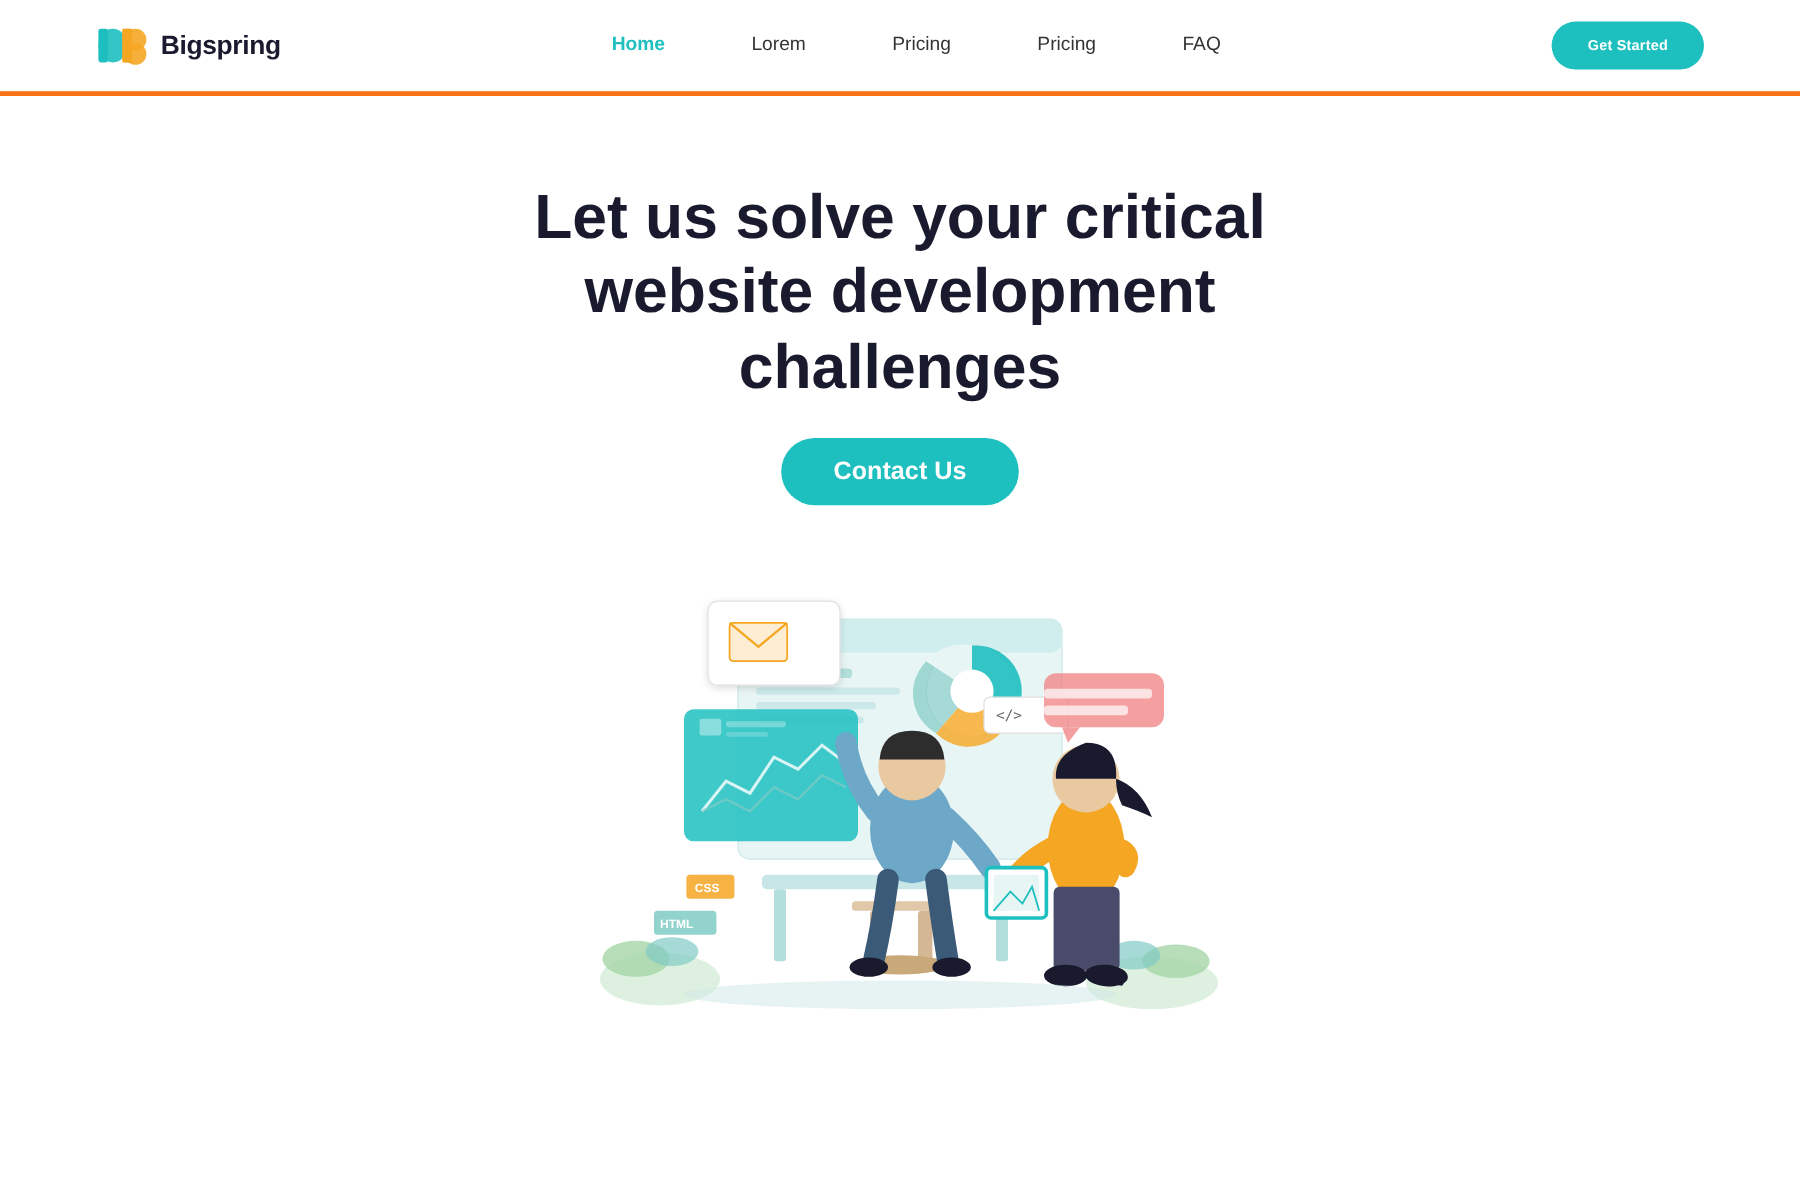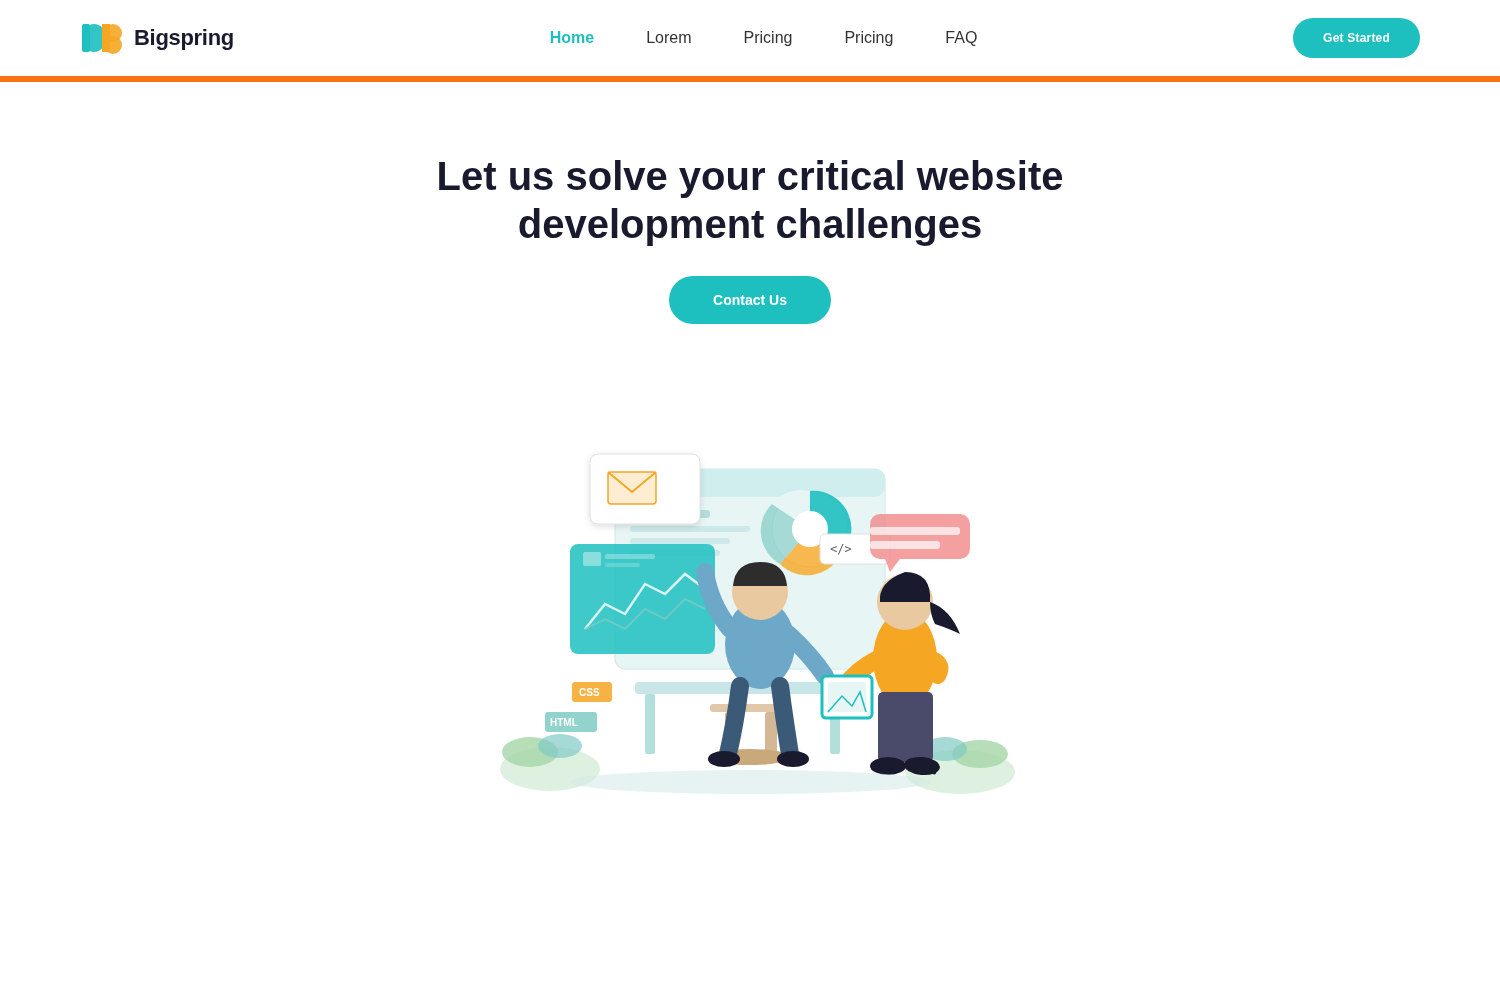--- a/index.html
+++ b/index.html
@@ -5,42 +5,42 @@
     * { margin: 0; padding: 0; box-sizing: border-box; }
     body { font-family: 'Segoe UI', Arial, sans-serif; background: #fff; width: 1500px; min-height: 1000px; overflow-x: hidden; }
 
     
     header {
       display: flex;
       align-items: center;
       justify-content: space-between;
       padding: 18px 80px;
       background: #fff;
-      border-bottom: 6px solid #f97316;
+      border-bottom: 4px solid #f97316;
     }
     .logo-area {
       display: flex;
       align-items: center;
       gap: 8px;
     }
     .logo-icon {
       display: flex;
       align-items: center;
       gap: 2px;
     }
     .logo-text {
       font-size: 22px;
       font-weight: 700;
       color: #1a1a2e;
       letter-spacing: -0.3px;
     }
     nav {
       display: flex;
       align-items: center;
-      gap: 52px;
+      gap: 72px;
     }
     nav a {
       text-decoration: none;
       font-size: 16px;
       color: #333;
       font-weight: 500;
     }
     nav a.active {
       color: #1dbfbf;
       font-weight: 600;
@@ -57,45 +57,44 @@
       letter-spacing: 0.2px;
     }
 
     
     .hero {
       text-align: center;
       padding: 70px 40px 40px;
       background: #fff;
     }
     .hero h1 {
-      font-size: 40px;
+      font-size: 52px;
       font-weight: 800;
       color: #1a1a2e;
       line-height: 1.2;
       max-width: 700px;
       margin: 0 auto 28px;
     }
     .hero p {
       font-size: 16px;
       color: #888;
       max-width: 620px;
       margin: 0 auto 36px;
       line-height: 1.7;
     }
     .contact-us-btn {
       background: #1dbfbf;
       color: #fff;
       border: none;
       border-radius: 30px;
       padding: 16px 44px;
-      font-size: 14px;
+      font-size: 21px;
       font-weight: 600;
       cursor: pointer;
       display: inline-block;
-      margin-bottom: 50px;
     }
 
     
     .illu-container {
       display: flex;
       justify-content: center;
       position: relative;
       width: 100%;
     }
   </style>

